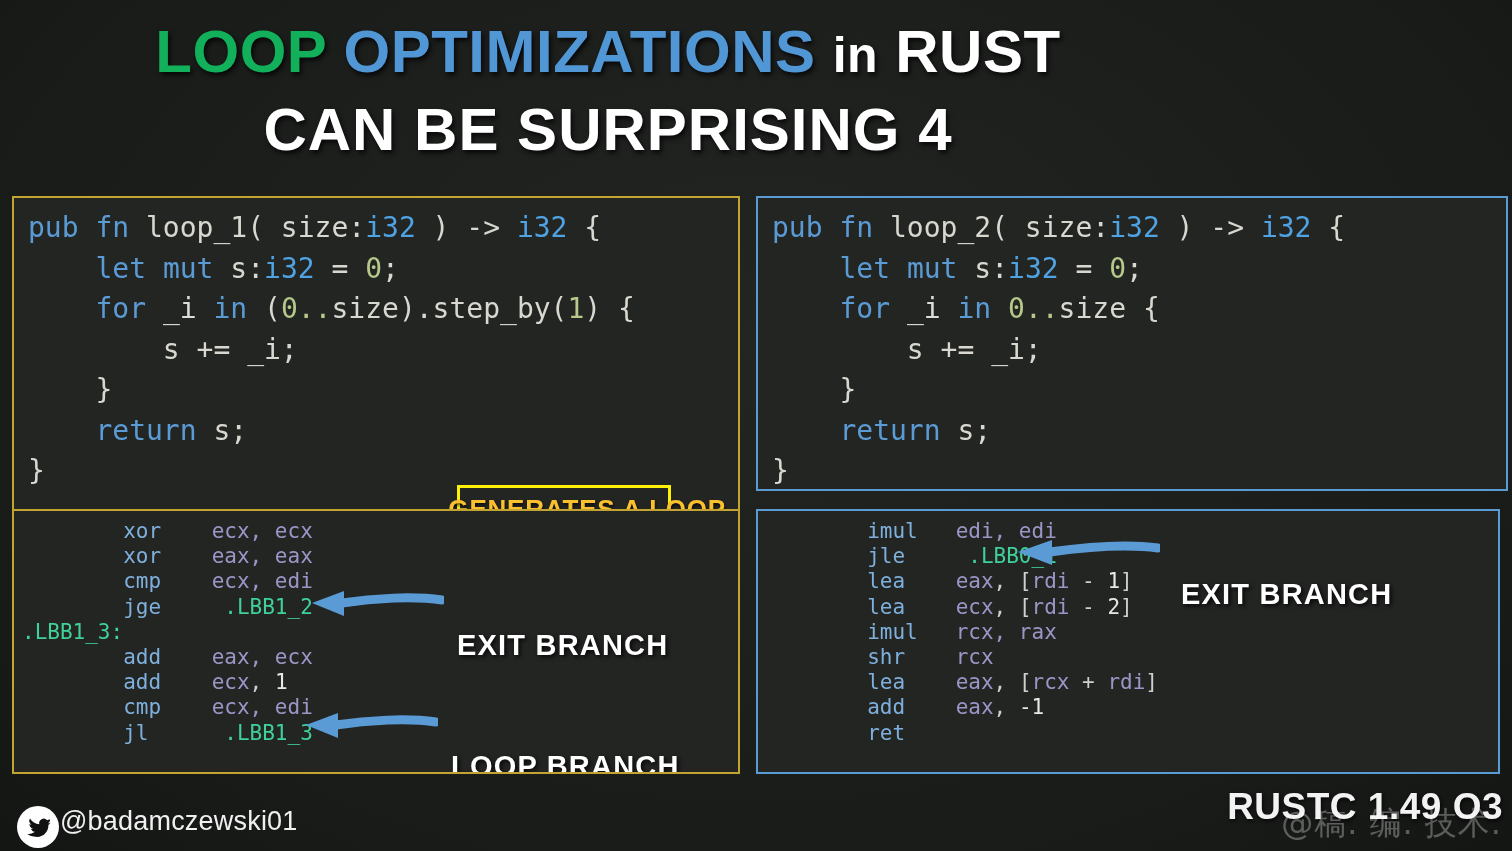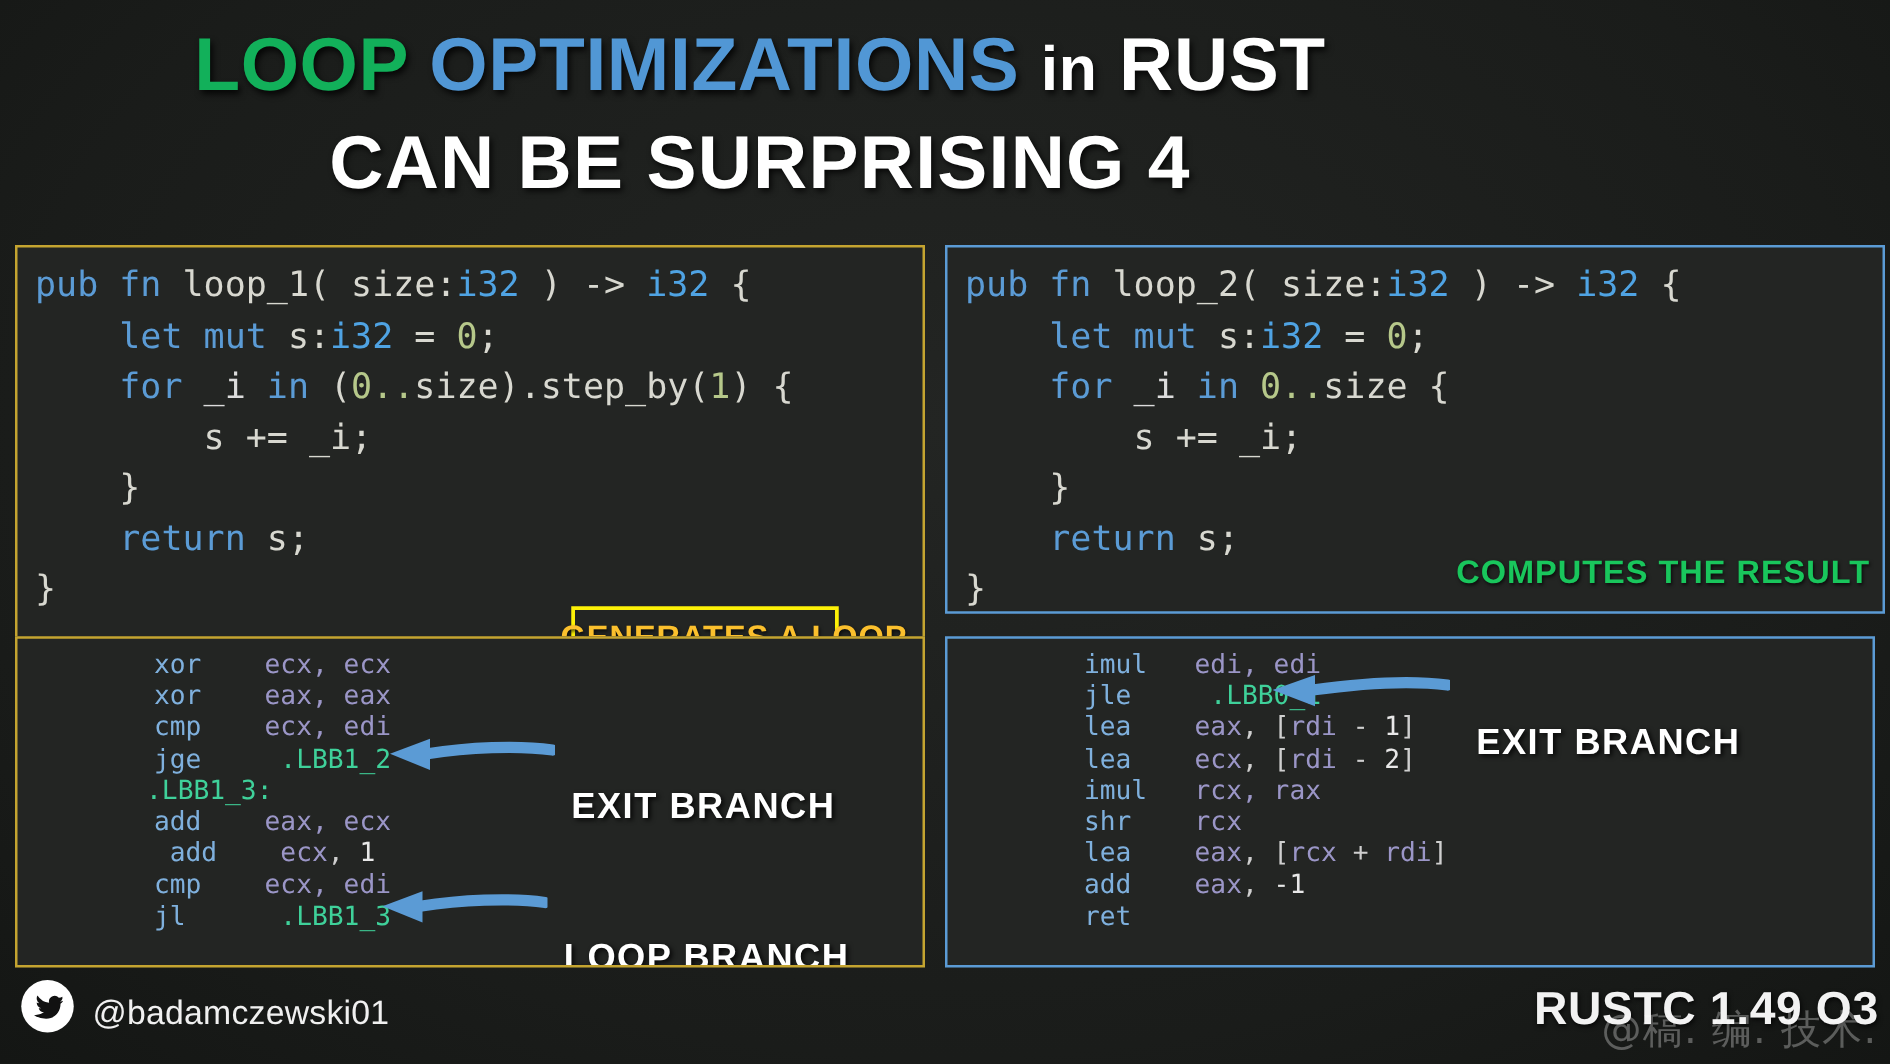--- a/index.html
+++ b/index.html
@@ -39,21 +39,21 @@
   .panel {
     position: absolute;
     background: #232523;
     overflow: hidden;
   }
   .panel.gold { border: 2px solid #c4a430; }
   .panel.blue { border: 2px solid #5b9bd5; }
 
   #panel-code-left  { left: 12px;  top: 196px; width: 728px; height: 347px; }
   #panel-code-right { left: 756px; top: 196px; width: 752px; height: 295px; }
-  #panel-asm-left   { left: 12px;  top: 509px; width: 728px; height: 265px; text-align: center; }
+  #panel-asm-left   { left: 12px;  top: 509px; width: 728px; height: 265px; }
   #panel-asm-right  { left: 756px; top: 509px; width: 744px; height: 265px; }
 
   
   .code {
     position: absolute; left: 14px; top: 10px;
     font-family: "DejaVu Sans Mono", monospace;
     font-size: 28px; line-height: 40.5px;
     white-space: pre; color: #d8d8d0;
     letter-spacing: 0px;
   }
@@ -99,21 +99,21 @@
     position: absolute;
     color: #ffffff; font-weight: bold;
     font-size: 29px; letter-spacing: 1.2px; white-space: nowrap;
     text-shadow: 2px 2px 4px rgba(0,0,0,0.85);
     margin-top: 42px;
   }
   .arrow { position: absolute; }
 
   
   #footer { position: absolute; left: 0; bottom: 0; width: 1512px; height: 77px; }
-  #twitter-badge { position: absolute; left: 17px; top: 10px; display: flex; align-items: flex-end; gap: 15px; }
+  #twitter-badge { position: absolute; left: 17px; top: 32px; display: flex; align-items: flex-start; gap: 1px; }
   #twitter-icon {
     width: 42px; height: 42px; border-radius: 50%;
     background: #ffffff; display: flex; align-items: center; justify-content: center;
   }
   #twitter-handle { color: #f0f0f0; font-size: 27px; letter-spacing: 0.2px; }
   #rustc-version {
     position: absolute; right: 9px; top: 12px;
     color: #f2f2f2; font-size: 37px; font-weight: bold; letter-spacing: 0.5px;
     white-space: nowrap;
     text-shadow: 1px 2px 4px rgba(0,0,0,0.8);
@@ -148,21 +148,20 @@
   </div>
 
   <div class="panel blue" id="panel-code-right">
     <div class="code"><span class="kw">pub</span> <span class="kw">fn</span> loop_2( size:<span class="ty">i32</span> ) -&gt; <span class="ty">i32</span> {
     <span class="kw">let</span> <span class="kw">mut</span> s:<span class="ty">i32</span> = <span class="num">0</span>;
     <span class="kw">for</span> <span class="pl">_i</span> <span class="kw">in</span> <span class="num">0</span><span class="num">..</span>size {
         s += _i;
     }
     <span class="kw">return</span> s;
 }</div>
-    <div class="caption" id="caption-right">COMPUTES THE RESULT</div>
   </div>
 
   <div class="panel gold" id="panel-asm-left">
     <div class="asm"><span class="mn">        xor    </span><span class="rg">ecx, ecx</span>
 <span class="mn">        xor    </span><span class="rg">eax, eax</span>
 <span class="mn">        cmp    </span><span class="rg">ecx, edi</span>
 <span class="mn">        jge    </span><span class="lb"> .LBB1_2</span>
 <span class="lb">.LBB1_3:</span>
 <span class="mn">        add    </span><span class="rg">eax, ecx</span>
 <span class="mn">        add    </span><span class="rg">ecx</span><span class="pn">, </span><span class="cn">1</span>

